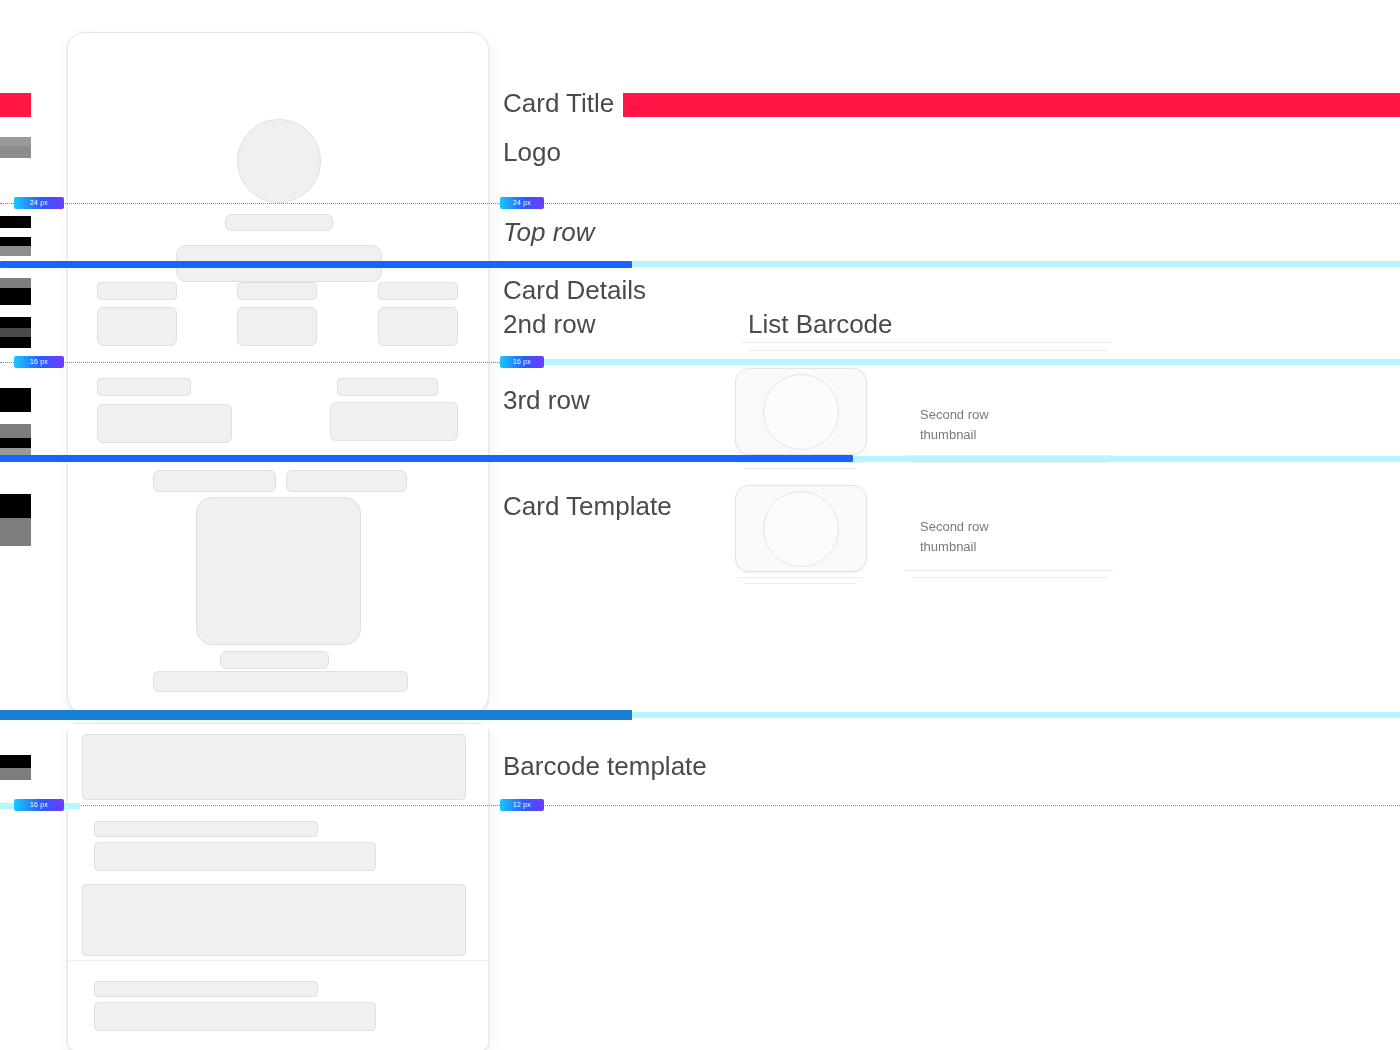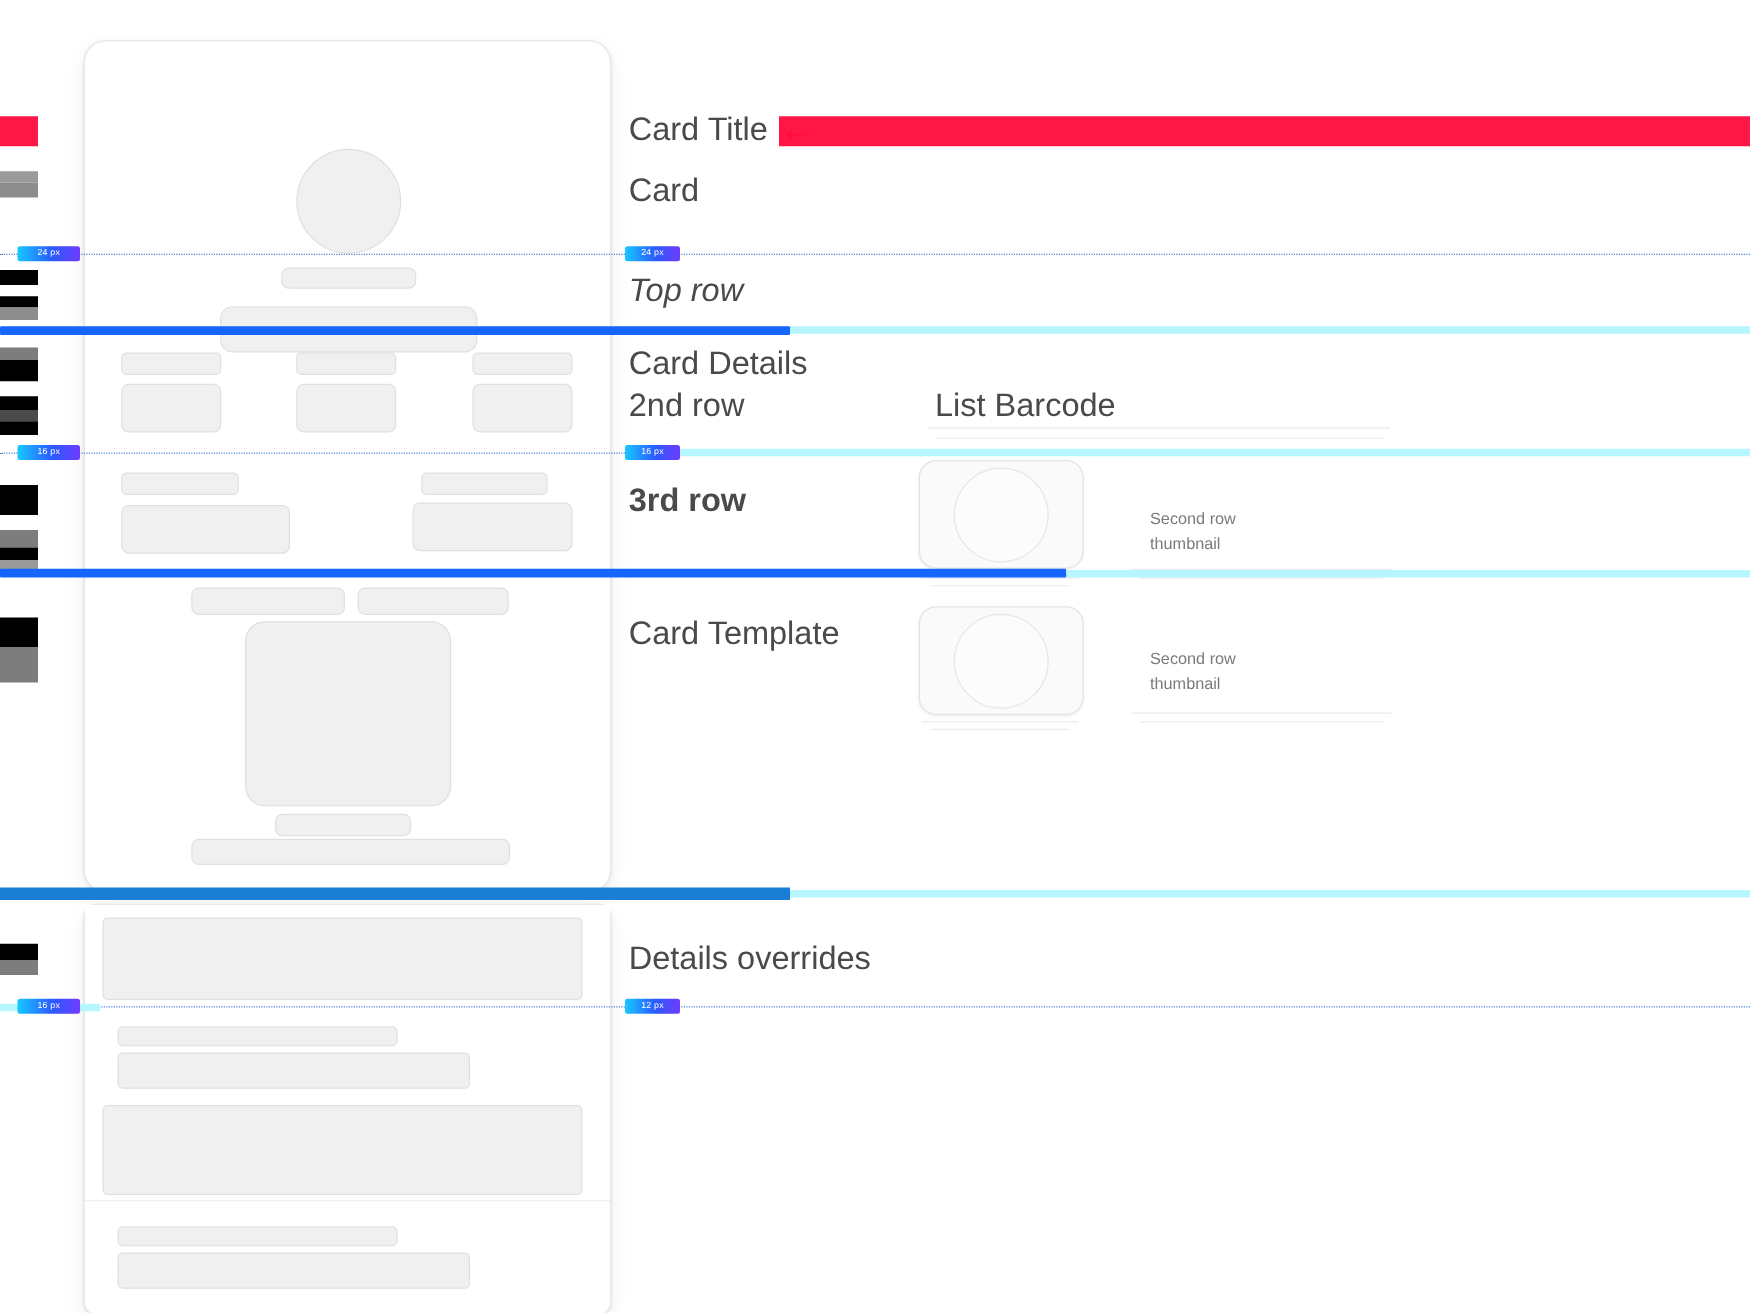--- a/index.html
+++ b/index.html
@@ -202,35 +202,35 @@
 
   <div class="badge" style="left:14px;top:356px;width:50px;">16 px</div>
   <div class="badge" style="left:500px;top:356px;width:44px;">16 px</div>
 
   <div class="badge" style="left:14px;top:799px;width:50px;">16 px</div>
   <div class="badge" style="left:500px;top:799px;width:44px;">12 px</div>
 
   <div class="anno" style="left:503px;top:88px;">Card Title</div>
   <div class="anno arrow" style="left:624px;top:88px;">←</div>
 
-  <div class="anno" style="left:503px;top:137px;">Card</div>
+  <div class="anno" style="left:503px;top:137px;">Logo</div>
 
   <div class="anno" style="left:503px;top:217px;font-style:italic;">Top row</div>
 
   <div class="anno" style="left:503px;top:275px;">Card Details</div>
 
   <div class="anno" style="left:503px;top:309px;">2nd row</div>
 
   <div class="anno" style="left:748px;top:309px;">List Barcode</div>
 
-  <div class="anno" style="left:503px;top:385px;font-weight:bold;">3rd row</div>
+  <div class="anno" style="left:503px;top:385px;">3rd row</div>
 
   <div class="anno" style="left:503px;top:491px;">Card Template</div>
 
-  <div class="anno" style="left:503px;top:751px;">Details overrides</div>
+  <div class="anno" style="left:503px;top:751px;">Barcode template</div>
 
   <div class="anno small" style="left:920px;top:407px;">Second row</div>
   <div class="anno small" style="left:920px;top:427px;">thumbnail</div>
 
   <div class="anno small" style="left:920px;top:519px;">Second row</div>
   <div class="anno small" style="left:920px;top:539px;">thumbnail</div>
 
 </div>
 
 </body></html>

